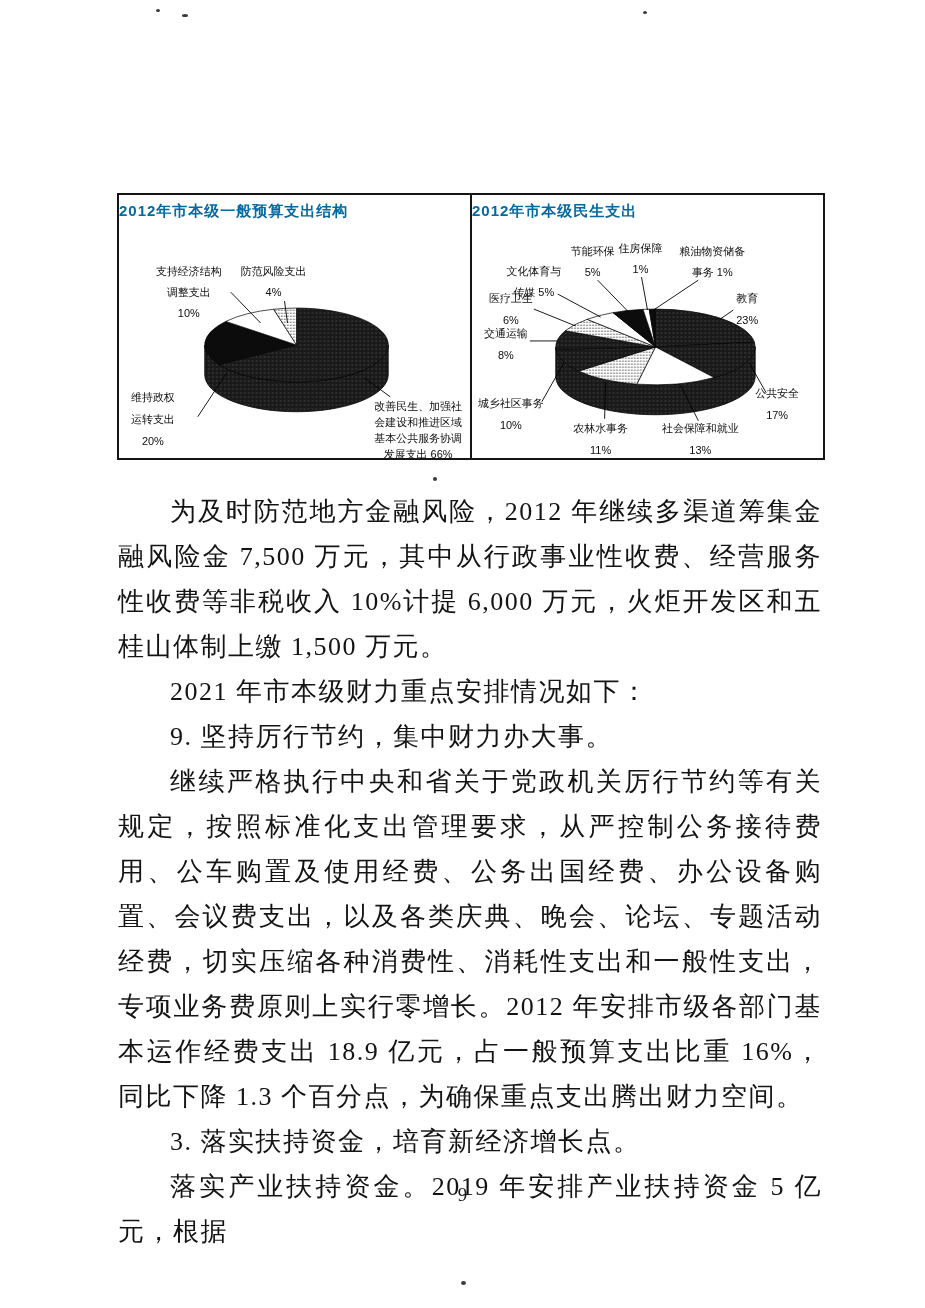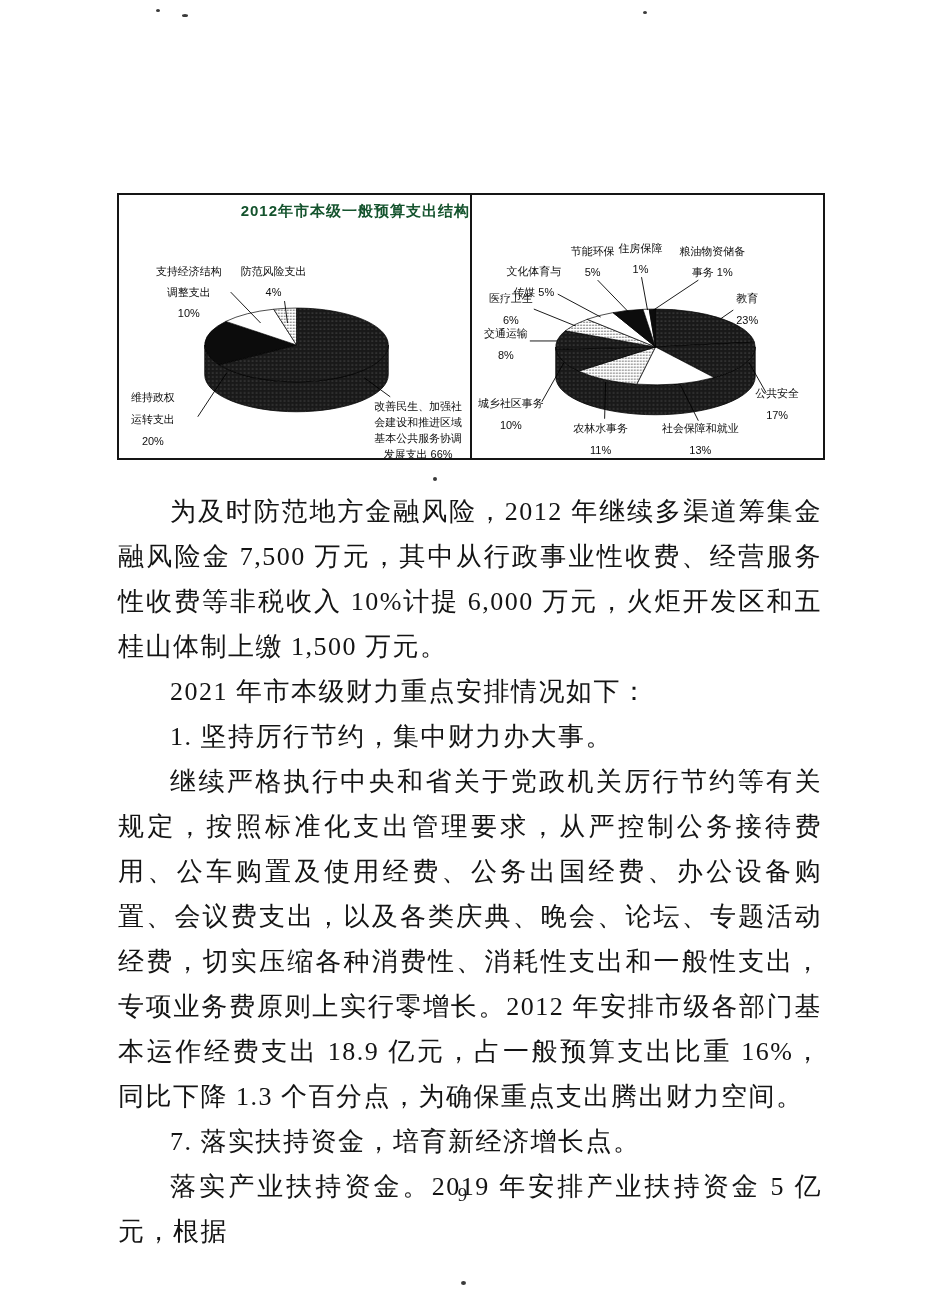--- a/index.html
+++ b/index.html
@@ -2,23 +2,23 @@
 <html><head>
 <meta charset="utf-8">
 <style>
   html,body{margin:0;padding:0;background:#e8e8e8;}
   .page{position:relative;width:925px;height:1308px;background:#ffffff;overflow:hidden;
         font-family:"Liberation Serif",serif;color:#161616;}
   .figure{position:absolute;left:117px;top:193px;width:704px;height:263px;
           border:2px solid #151515;display:flex;background:#fff;}
   .chart-half{position:relative;flex:1;}
   .chart-half.right{border-left:2px solid #151515;}
-  .chart-title{position:absolute;top:7px;left:0;right:0;text-align:right;
+  .chart-title{position:absolute;top:7px;left:0;right:0;text-align:left;
                font-family:"Liberation Sans",sans-serif;font-weight:bold;font-size:15px;
-               letter-spacing:1px;color:#14532d;}
+               letter-spacing:1px;color:#0369a1;}
   .pie-svg{position:absolute;left:0;top:0;width:100%;height:100%;}
   .plabel{font-family:"Liberation Sans",sans-serif;font-size:11px;fill:#0d0d0d;}
   .content{position:absolute;left:118px;top:489px;width:704px;
            font-size:26px;line-height:45px;letter-spacing:1.5px;
            text-align:justify;color:#141414;}
   .content p{margin:0;text-indent:2em;}
   .page-number{position:absolute;top:1184px;left:0;right:0;text-align:center;
                font-size:19px;color:#1a1a1a;}
   .speck{position:absolute;background:#3a3a3a;border-radius:50%;}
 </style>
@@ -121,26 +121,27 @@
           <polyline points="126,85 157,117" fill="none" stroke="#000" stroke-width="0.9"></polyline>
           <text x="121" y="60" text-anchor="middle" class="plabel">节能环保</text>
           <text x="121" y="81" text-anchor="middle" class="plabel">5%</text>
           <polyline points="170,82 176,115" fill="none" stroke="#000" stroke-width="0.9"></polyline>
           <text x="169" y="57" text-anchor="middle" class="plabel">住房保障</text>
           <text x="169" y="78" text-anchor="middle" class="plabel">1%</text>
           <polyline points="227,85 182,115" fill="none" stroke="#000" stroke-width="0.9"></polyline>
           <text x="241" y="60" text-anchor="middle" class="plabel">粮油物资储备</text>
           <text x="241" y="81" text-anchor="middle" class="plabel">事务 1%</text>
         </svg>
+      <div class="chart-title">2012年市本级民生支出</div>
     </div>
   </div>
 
   <div class="content">
     <p>为及时防范地方金融风险，2012 年继续多渠道筹集金融风险金 7,500 万元，其中从行政事业性收费、经营服务性收费等非税收入 10%计提 6,000 万元，火炬开发区和五桂山体制上缴 1,500 万元。</p>
     <p>2021 年市本级财力重点安排情况如下：</p>
-    <p>1. 坚持厉行节约，集中财力办大事。</p>
+    <p>9. 坚持厉行节约，集中财力办大事。</p>
     <p>继续严格执行中央和省关于党政机关厉行节约等有关规定，按照标准化支出管理要求，从严控制公务接待费用、公车购置及使用经费、公务出国经费、办公设备购置、会议费支出，以及各类庆典、晚会、论坛、专题活动经费，切实压缩各种消费性、消耗性支出和一般性支出，专项业务费原则上实行零增长。2012 年安排市级各部门基本运作经费支出 18.9 亿元，占一般预算支出比重 16%，同比下降 1.3 个百分点，为确保重点支出腾出财力空间。</p>
-    <p>7. 落实扶持资金，培育新经济增长点。</p>
+    <p>3. 落实扶持资金，培育新经济增长点。</p>
     <p>落实产业扶持资金。2019 年安排产业扶持资金 5 亿元，根据</p>
   </div>
 
   <div class="page-number">9</div>
 </div>
 
 </body></html>

